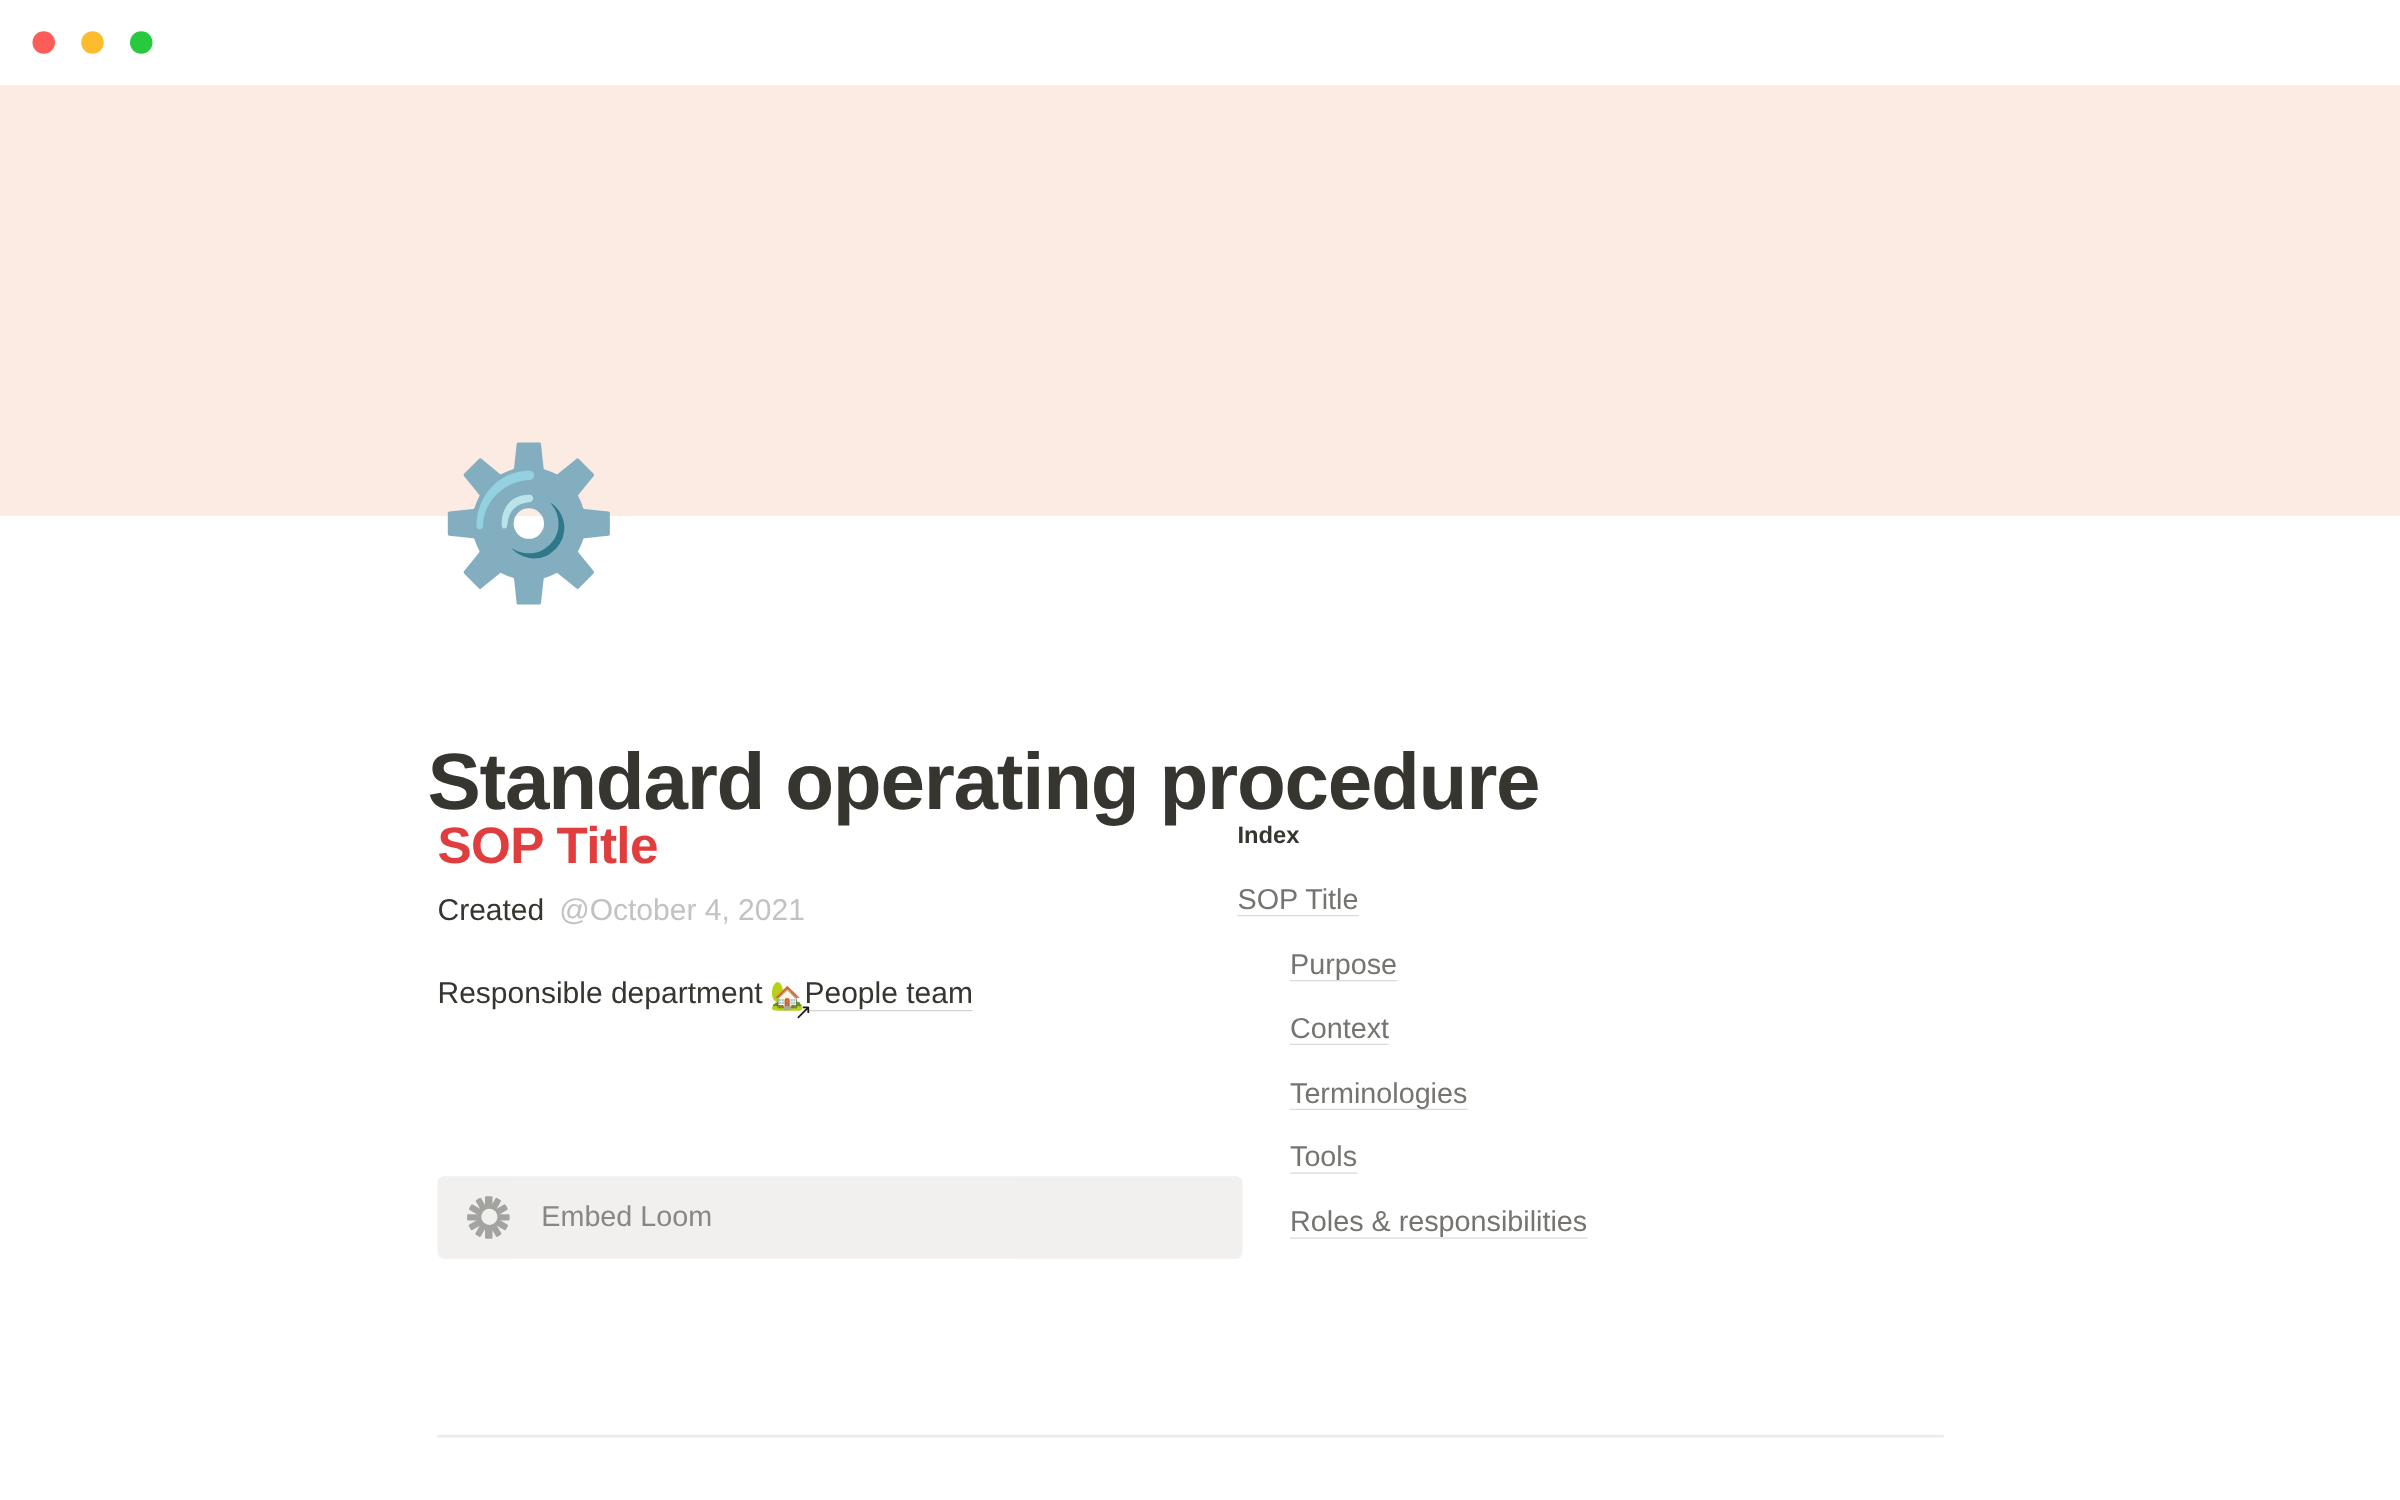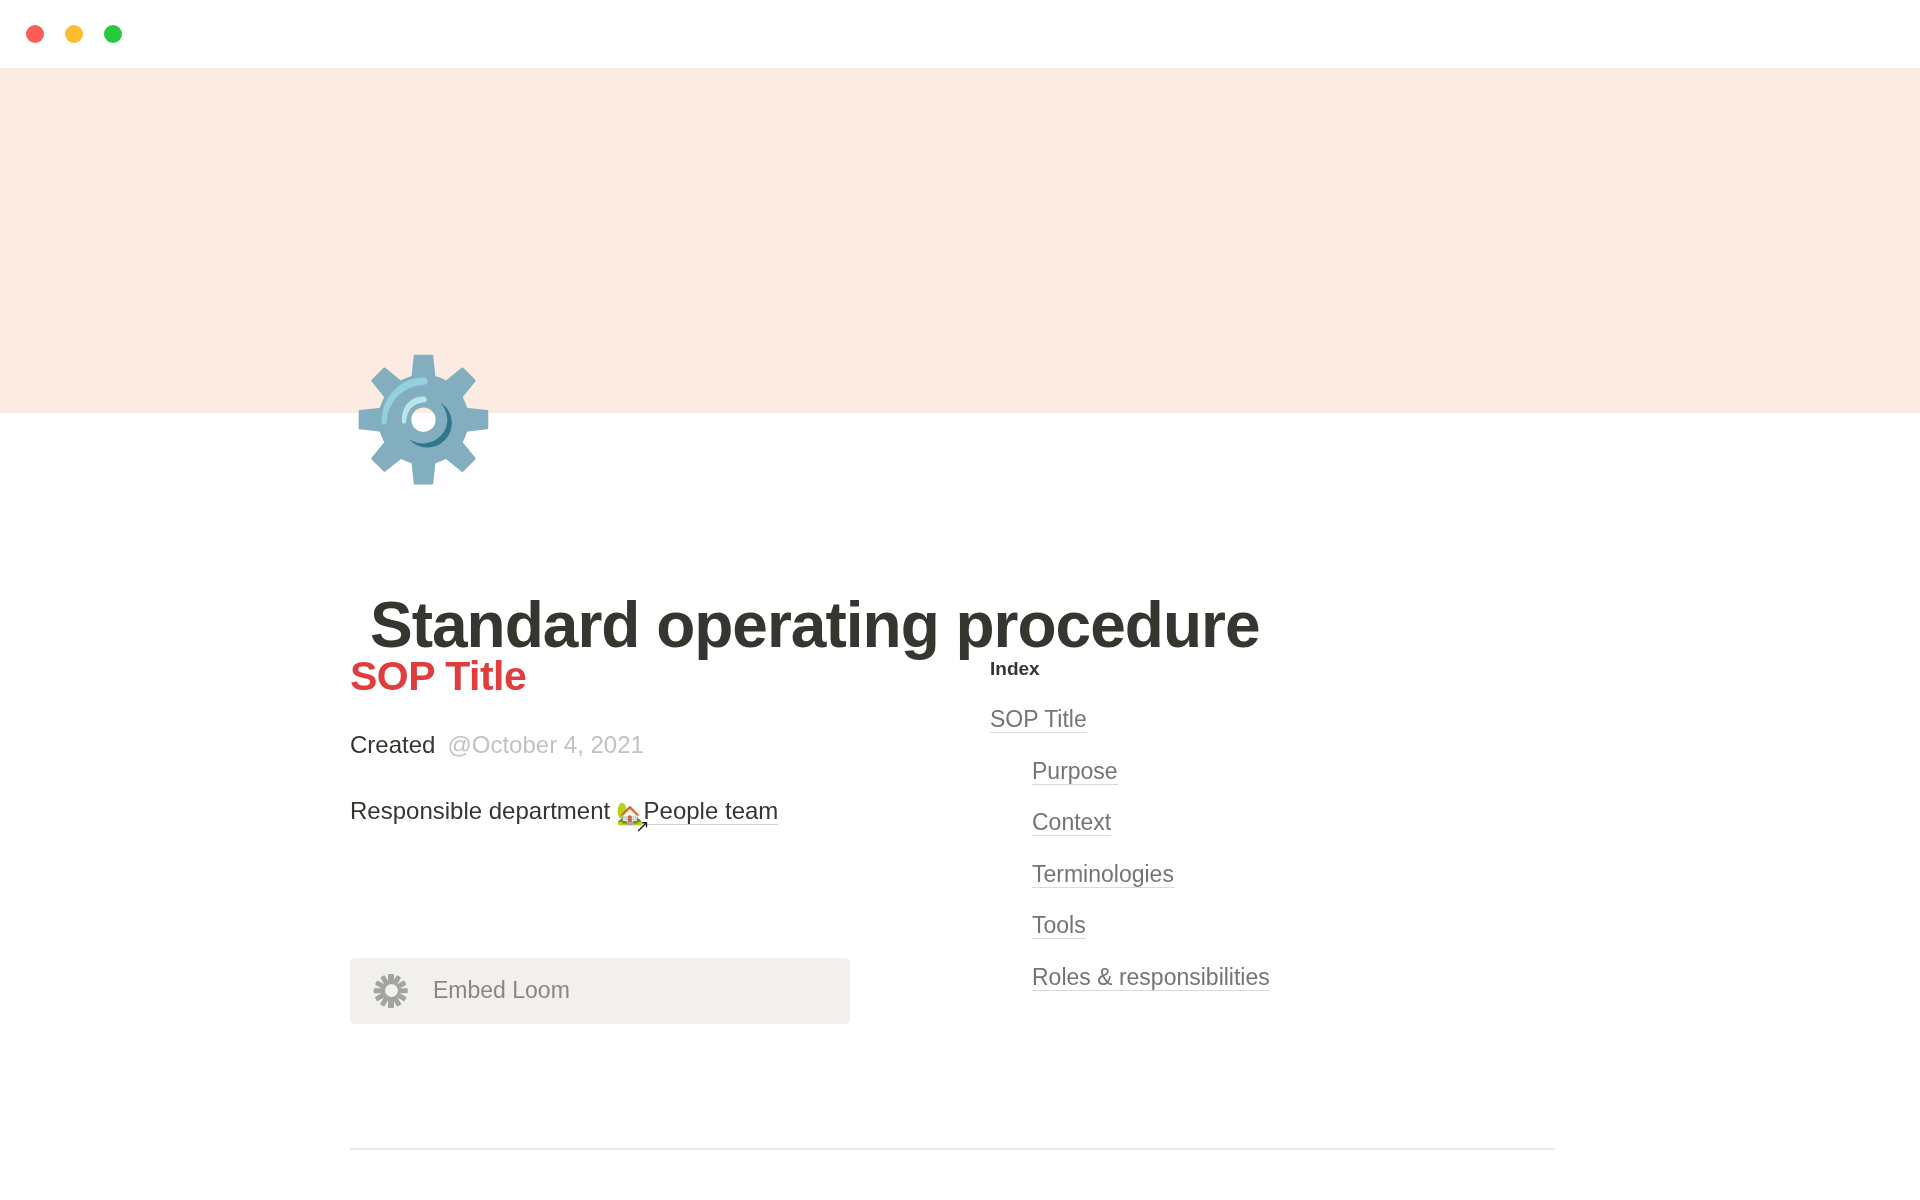--- a/index.html
+++ b/index.html
@@ -63,21 +63,21 @@
     width: 138px;
     height: 138px;
     font-size: 118px;
     line-height: 138px;
     text-align: center;
     user-select: none;
   }
 
   .page-title {
     position: absolute;
-    left: 370px;
+    left: 342px;
     top: 132px;
     font-size: 64px;
     font-weight: bold;
     color: #37352f;
     letter-spacing: -1px;
     white-space: nowrap;
   }
 
   
   .columns {
@@ -103,21 +103,21 @@
     font-weight: bold;
     color: #e03e3e;
     letter-spacing: -0.5px;
     margin: 0;
     line-height: 1.15;
   }
 
   .meta-line {
     font-size: 24px;
     color: #37352f;
-    margin-top: 28px;
+    margin-top: 12px;
     line-height: 1.4;
     white-space: nowrap;
   }
   .meta-line.second {
     margin-top: 32px;
   }
   .date-mention {
     color: #c4c2bf;
     margin-left: 12px;
   }
@@ -139,21 +139,21 @@
     right: -6px;
     bottom: -5px;
     font-size: 17px;
     color: #1b1b1b;
     line-height: 1;
   }
 
   
   .embed-block {
     margin-top: 128px;
-    width: 500px;
+    width: 644px;
     height: 66px;
     background: #f1f0ee;
     border-radius: 5px;
     display: flex;
     align-items: center;
     padding-left: 22px;
     box-sizing: border-box;
   }
   .loom-icon {
     width: 38px;

